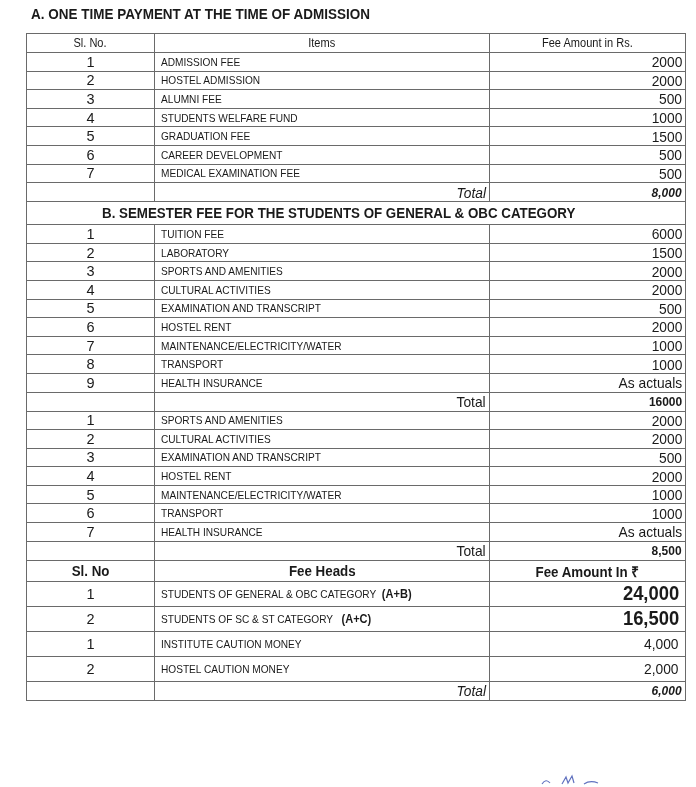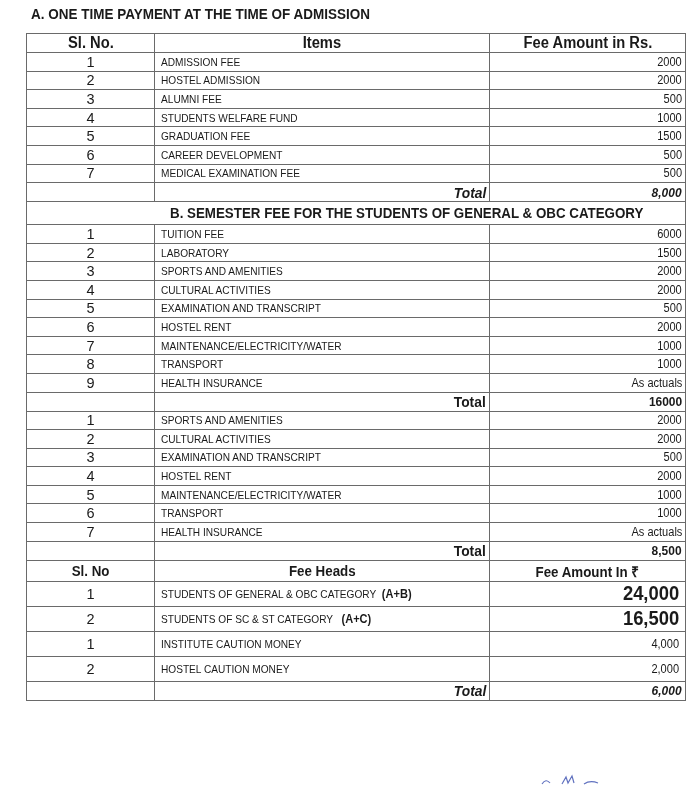--- a/index.html
+++ b/index.html
@@ -14,30 +14,30 @@
     table.fee {
       position: absolute; left: 26px; top: 33px; width: 659px;
       border-collapse: collapse; table-layout: fixed;
     }
     table.fee td {
       border: 1px solid #6a6a6a; padding: 0; overflow: hidden; white-space: nowrap;
     }
     col.c1 { width: 128px; }
     col.c2 { width: 335px; }
     col.c3 { width: 196px; }
-    .hdr td { height: 18px; font-weight: bold; font-size: 16px; text-align: center; }
+    .hdr td { height: 18px; font-weight: normal; font-size: 12px; text-align: center; }
     .row td { height: 17.6px; }
     .sl { text-align: center; font-size: 14.5px; }
     .item { font-size: 11px; padding-left: 6px !important; letter-spacing: 0; }
-    .amt { text-align: right; font-size: 12px; padding-right: 3px !important; }
+    .amt { text-align: right; font-size: 15px; padding-right: 3px !important; }
     .total-row td { height: 18px; }
-    .tot-label { text-align: right; font-size: 15px; font-weight: bold; padding-right: 3px !important; }
+    .tot-label { text-align: right; font-size: 15px; font-weight: normal; padding-right: 3px !important; }
     .tot-val { text-align: right; font-size: 13px; font-weight: bold; padding-right: 3px !important; }
     .italic { font-style: italic; }
-    .sec td { height: 22px; font-weight: bold; font-size: 14.5px; padding-left: 6px !important; text-align: right; }
+    .sec td { height: 22px; font-weight: bold; font-size: 14.5px; padding-left: 6px !important; text-align: center; }
     .sec-d td { height: 26px; }
     .d-hdr td { height: 20px; font-weight: bold; font-size: 14.5px; text-align: center; }
     .d-row td { height: 24px; }
     .d-row .amt { font-weight: bold; font-size: 20px; padding-right: 6px !important; }
     .e-row td { height: 24px; }
     .e-row .amt { padding-right: 6px !important; text-align: right; }
     .bold-inline { font-weight: bold; font-size: 12px; }
     .note {
       position: absolute; left: 540px; top: 772px; width: 80px; height: 14px;
       color: #3a4fb0; font-size: 14px; font-style: italic; opacity: 0.8;

